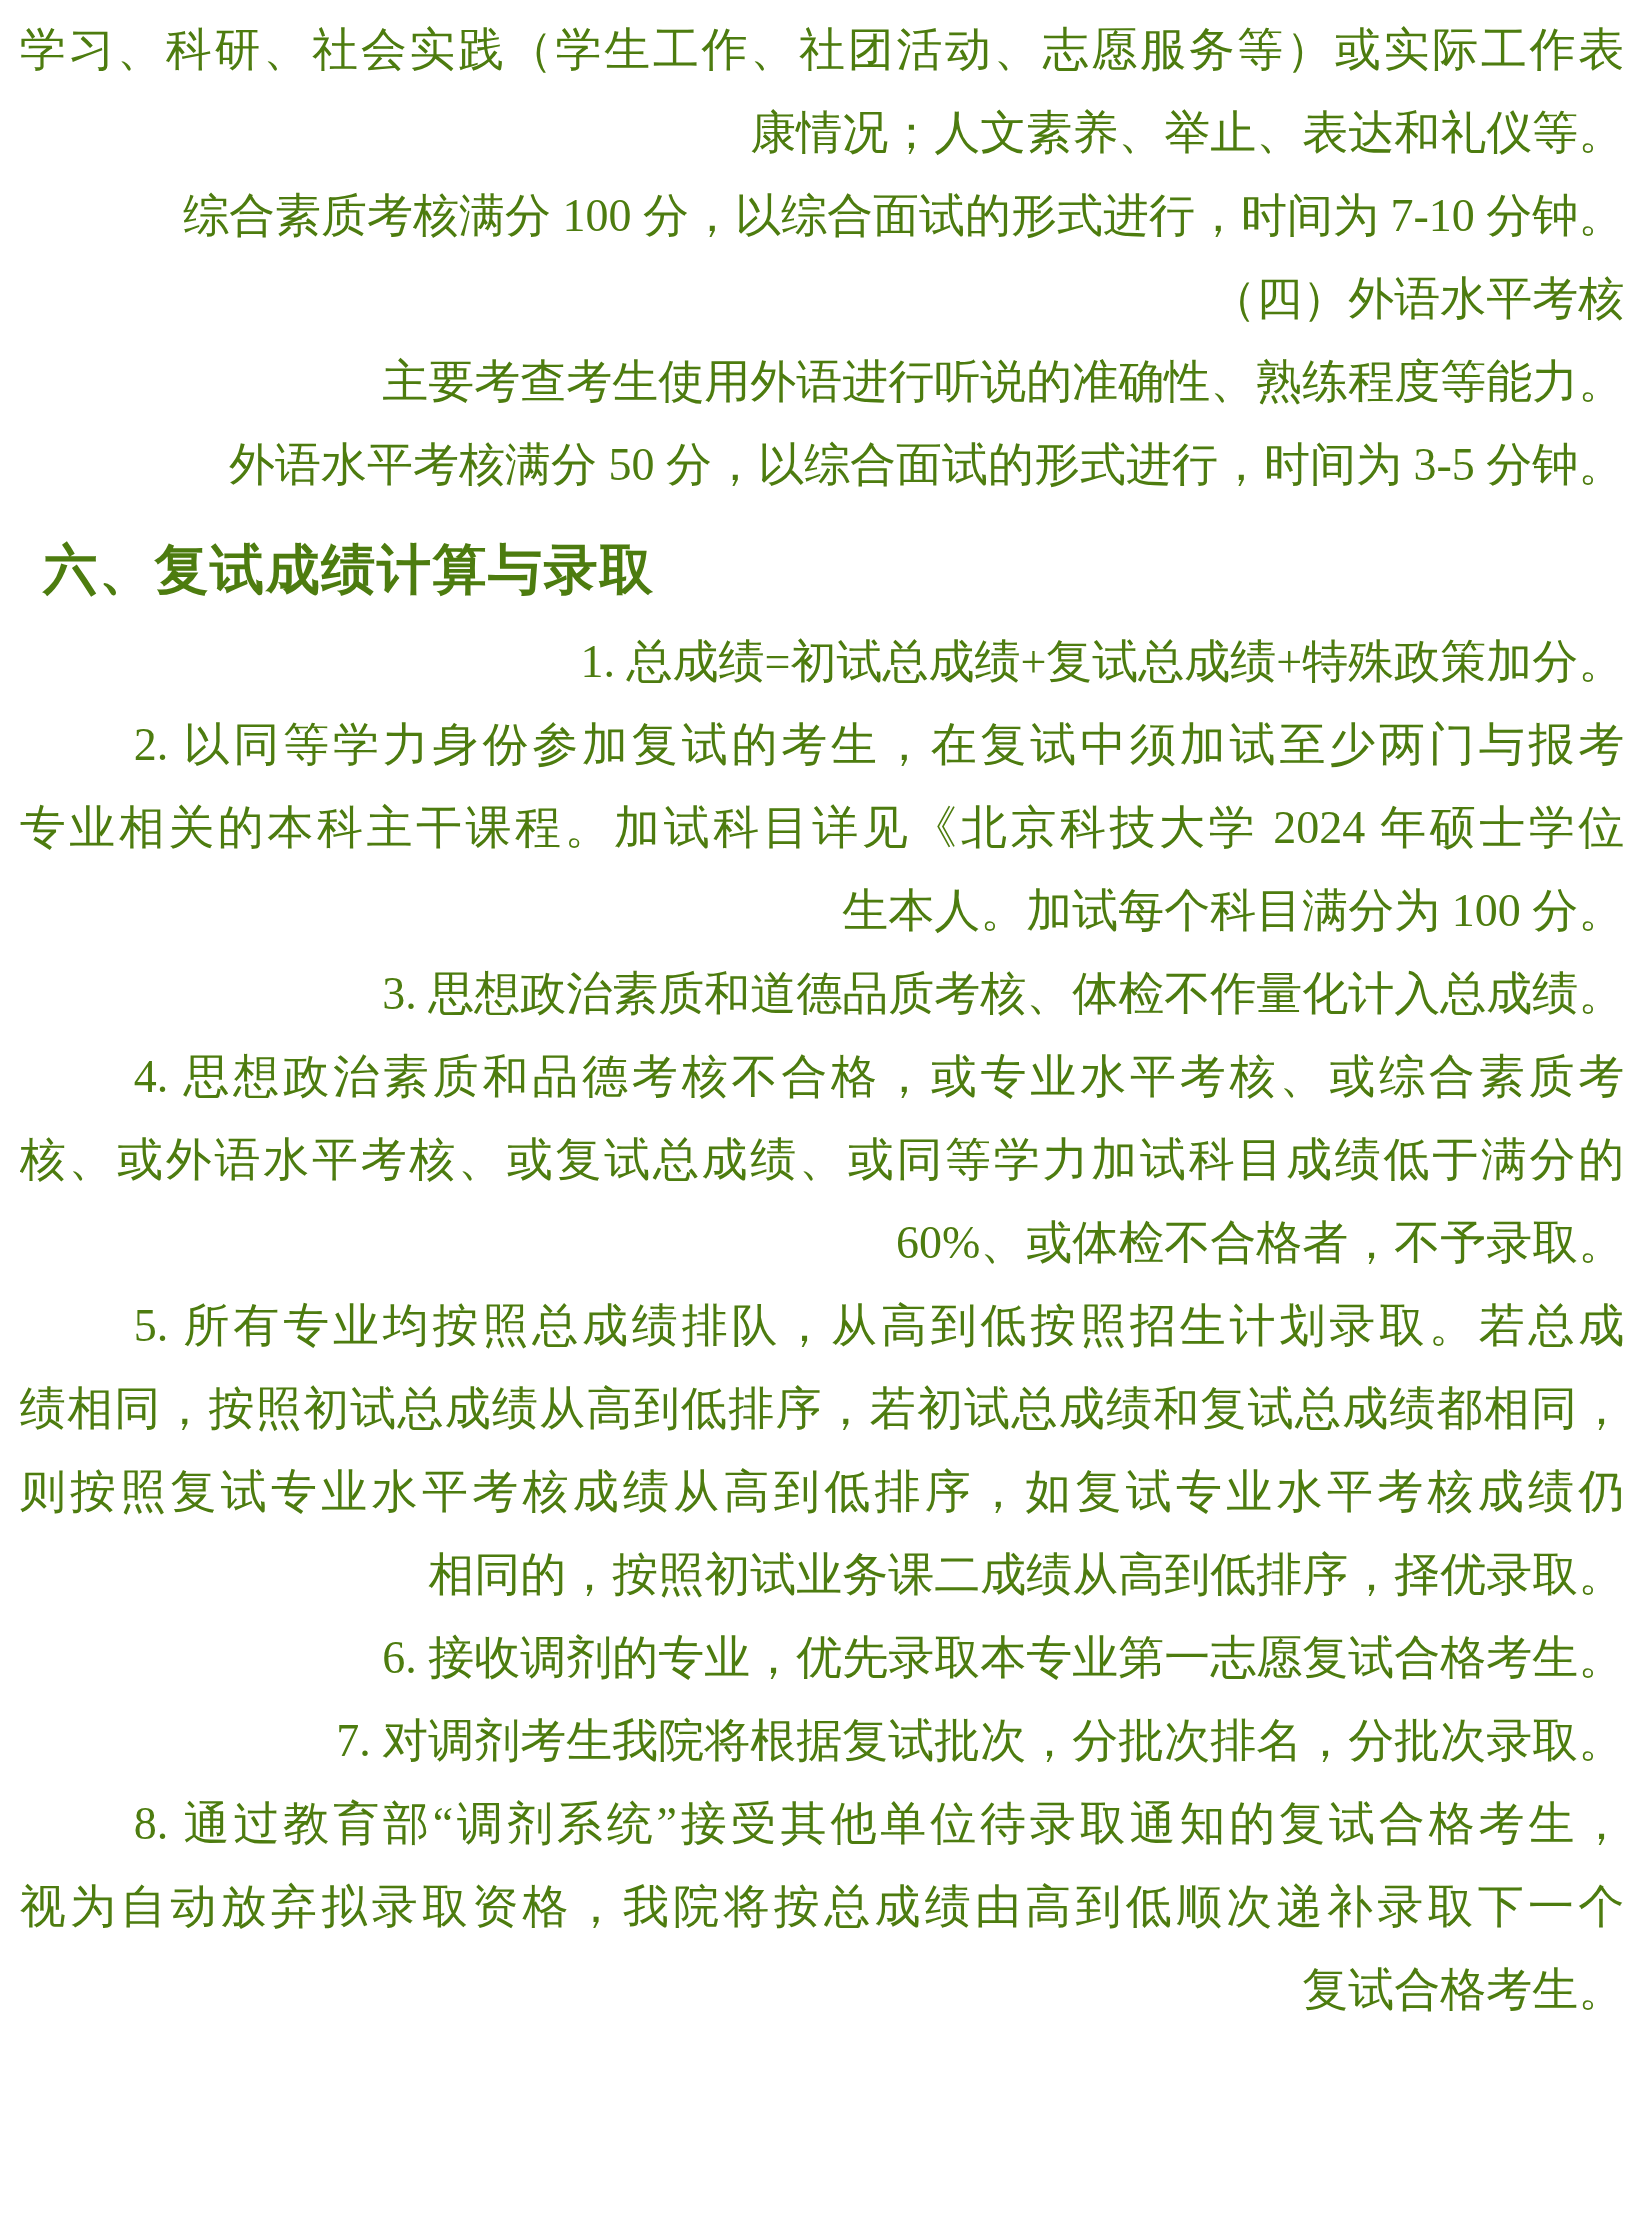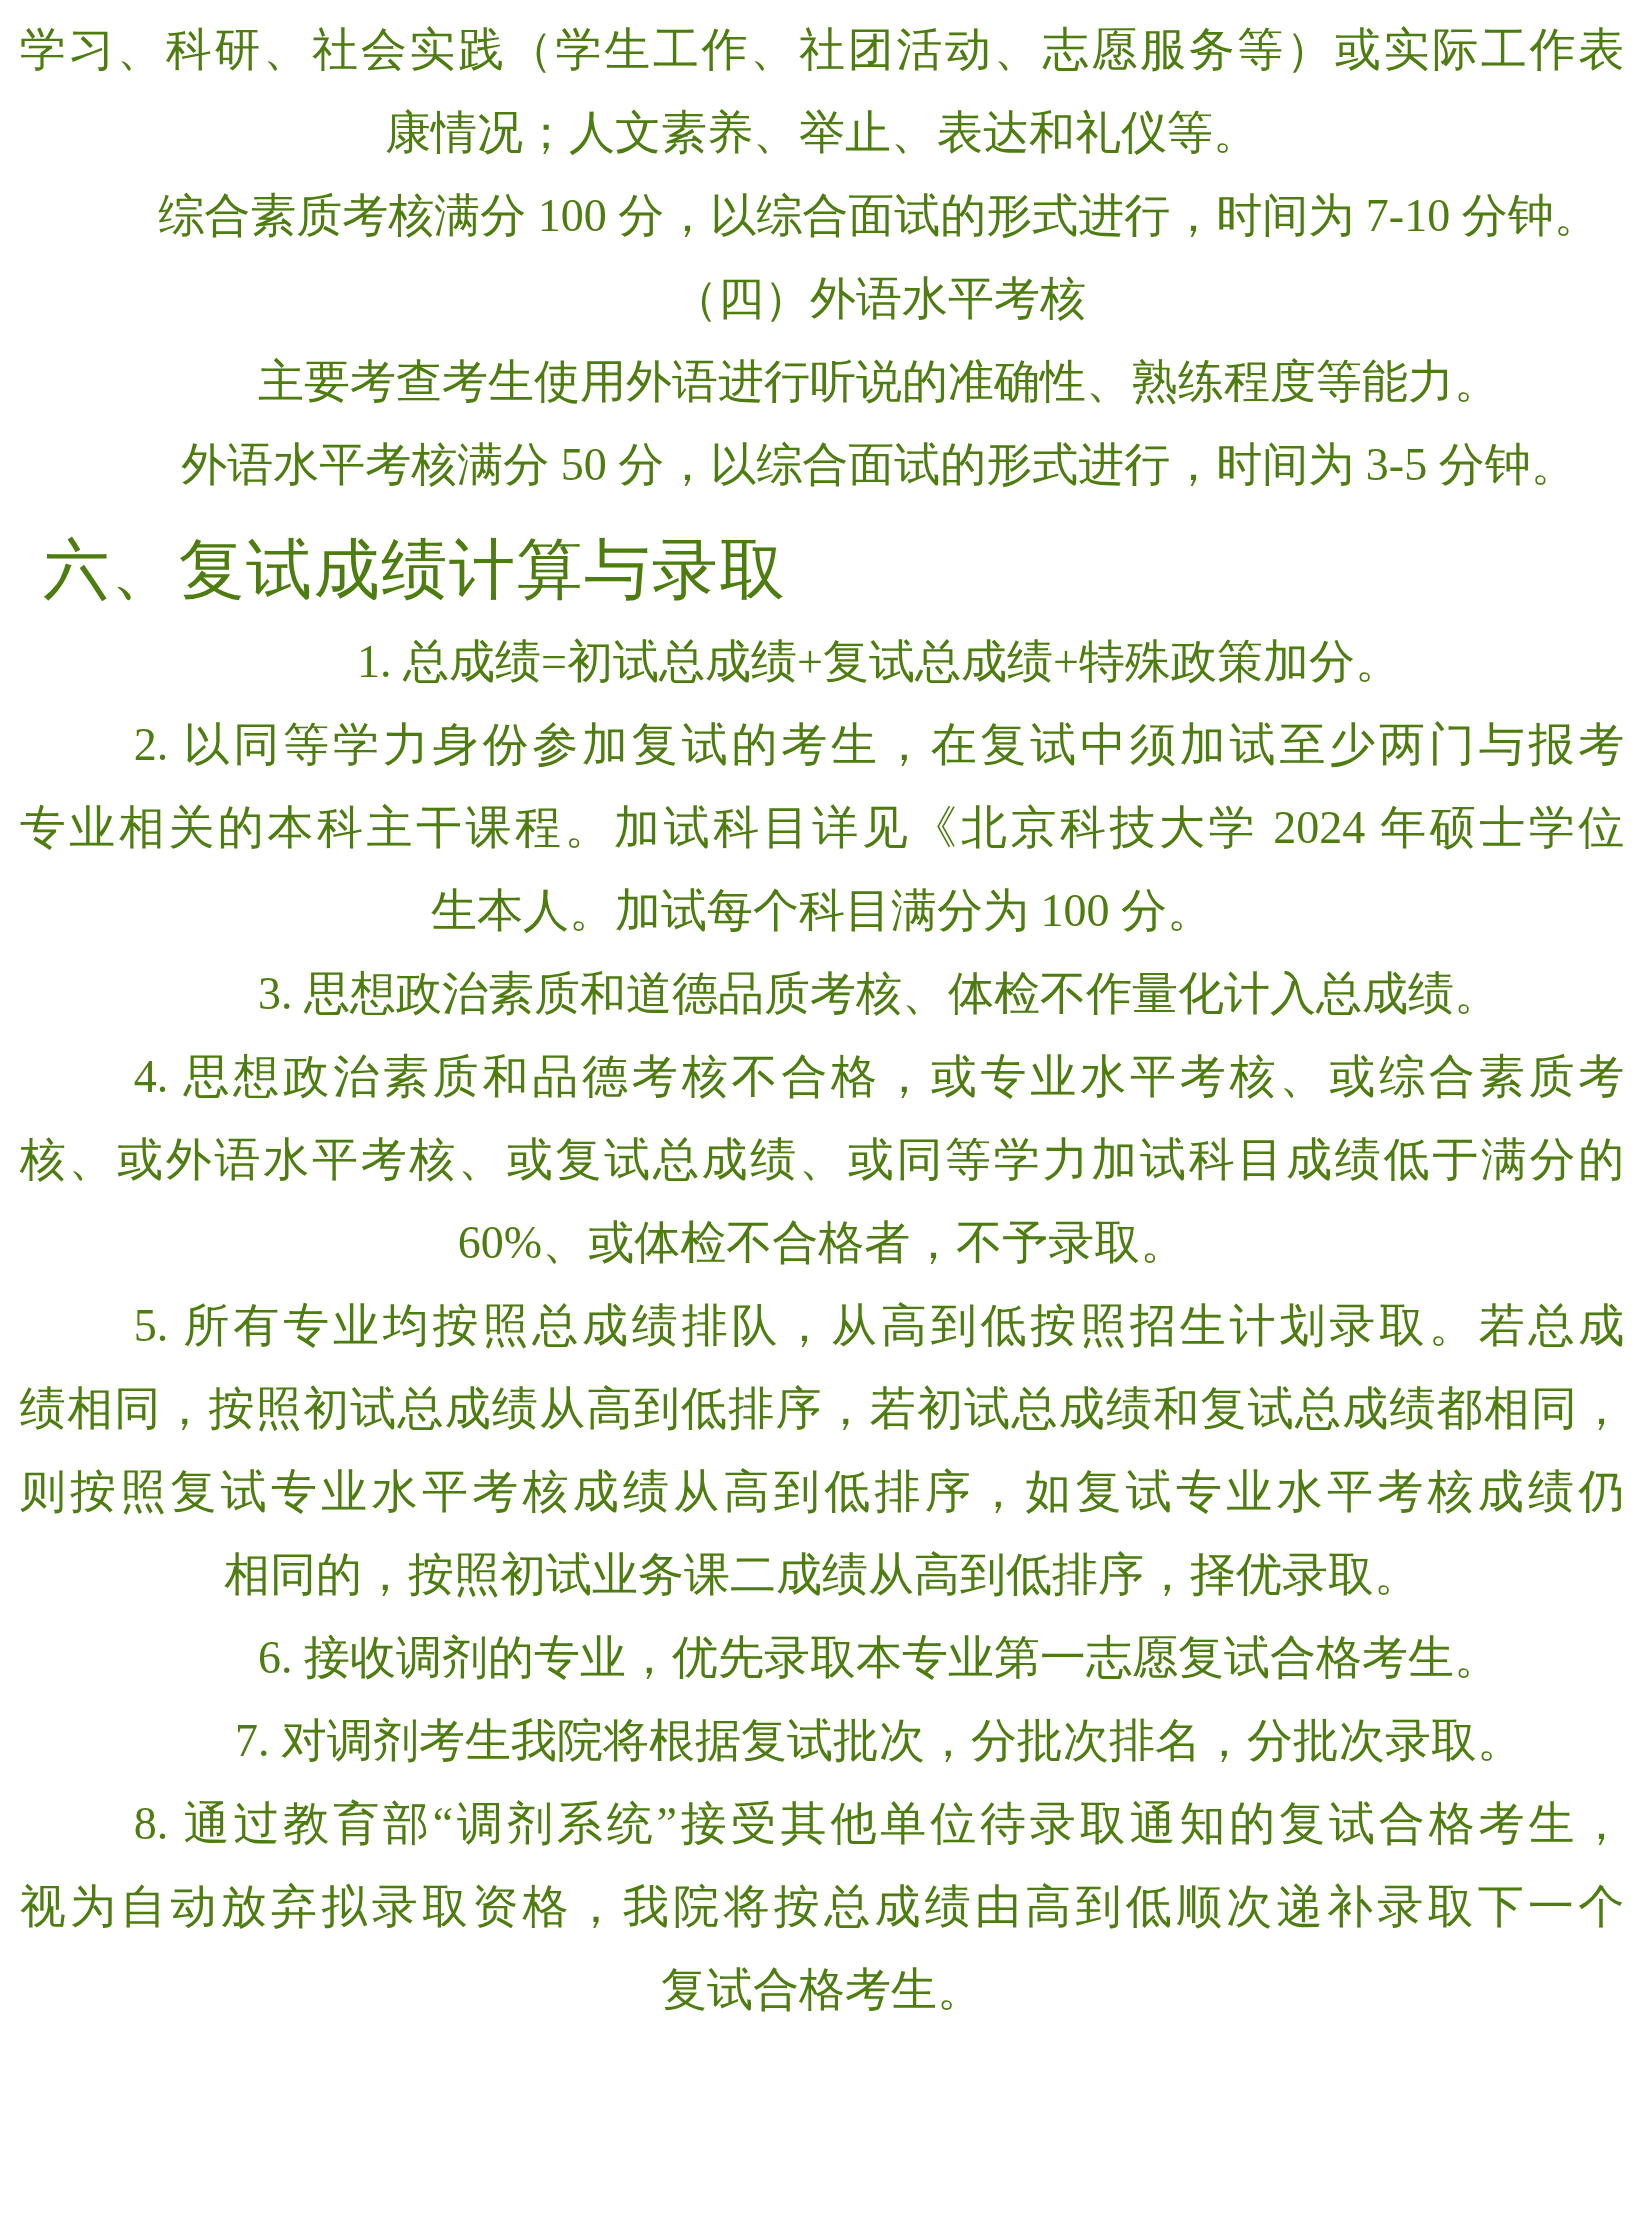--- a/index.html
+++ b/index.html
@@ -20,34 +20,34 @@
     line-height: 83px;
     overflow: hidden;
   }
   .doc-body {
     width: 100%;
   }
   .line {
     height: 83px;
     overflow: hidden;
     white-space: normal;
-    text-align: center;
+    text-align: right;
   }
   .line.indent {
     text-indent: 114px;
   }
   .line.fill {
     text-align: justify;
     text-align-last: justify;
     text-justify: inter-character;
   }
   .heading {
     font-family: "Liberation Sans", "DejaVu Sans", sans-serif;
-    font-weight: 400;
-    font-size: 66px;
+    font-weight: 700;
+    font-size: 54px;
     line-height: 83px;
     margin: 22px 0 9.4px 23.6px;
     letter-spacing: 1.6px;
   }
 </style>
 </head>
 <body>
 
 <main class="page">
   <div id="doc" class="doc-body">

